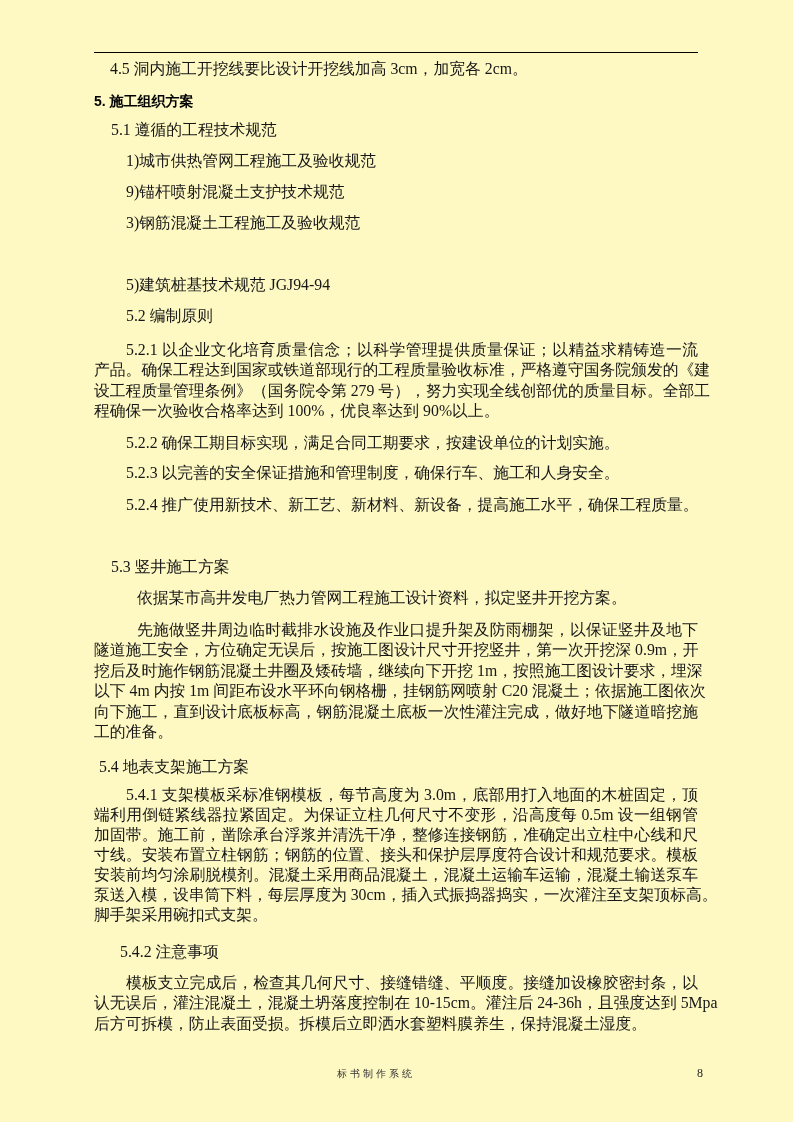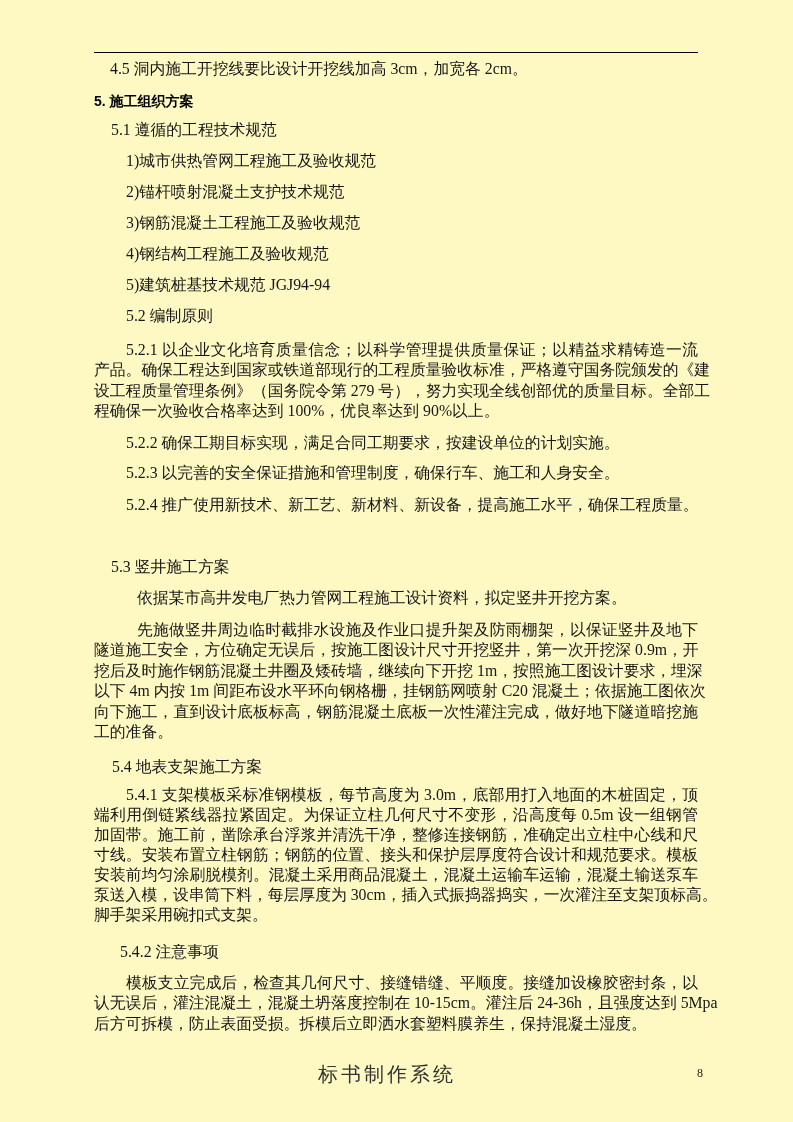--- a/index.html
+++ b/index.html
@@ -13,22 +13,22 @@
     .blk { position: absolute; white-space: nowrap; }
     .ln { display: block; height: 20.4px; line-height: 20.4px; white-space: nowrap; }
     .ln.j { text-align: justify; text-align-last: justify; }
     .para { left: 94px; width: 604px; }
     .para .ln { width: 604px; box-sizing: border-box; }
     .ind32 .ln:first-child { padding-left: 32px; }
     .ind43 .ln:first-child { padding-left: 43px; }
     .tight .ln { height: 20px; line-height: 20px; }
     .heading { font-family: "Liberation Sans", "DejaVu Sans", sans-serif; font-weight: bold; font-size: 14px; line-height: 20.4px; color: #000; }
     .footer-title {
-      position: absolute; left: 318px; top: 1064px; width: 100px; text-align: center;
-      font-size: 20px; letter-spacing: 3px; line-height: 20px; color: #333; white-space: nowrap;
+      position: absolute; left: 326px; top: 1064px; width: 100px; text-align: center;
+      font-size: 10px; letter-spacing: 3px; line-height: 20px; color: #333; white-space: nowrap;
     }
     .page-number { position: absolute; left: 697px; top: 1063px; font-size: 12px; line-height: 20px; color: #222; }
   </style>
 </head>
 <body>
 
 <div class="page">
 
   <div class="rule"></div>
 
@@ -38,27 +38,24 @@
 
   <div class="blk heading" style="left:94px; top:91px;">5. 施工组织方案</div>
 
   <div class="blk" style="left:111px; top:120px;">
     <span class="ln">5.1 遵循的工程技术规范</span>
   </div>
   <div class="blk" style="left:126px; top:151px;">
     <span class="ln">1)城市供热管网工程施工及验收规范</span>
   </div>
   <div class="blk" style="left:126px; top:182px;">
-    <span class="ln">2)锚杆喷射混凝土支护技术规范</span>
+    <span class="ln">9)锚杆喷射混凝土支护技术规范</span>
   </div>
   <div class="blk" style="left:126px; top:213px;">
     <span class="ln">3)钢筋混凝土工程施工及验收规范</span>
-  </div>
-  <div class="blk" style="left:126px; top:244px;">
-    <span class="ln">4)钢结构工程施工及验收规范</span>
   </div>
   <div class="blk" style="left:126px; top:275px;">
     <span class="ln">5)建筑桩基技术规范 JGJ94-94</span>
   </div>
 
   <div class="blk" style="left:126px; top:306px;text-align:right;">
     <span class="ln">5.2  编制原则</span>
   </div>
   <div class="blk para ind32" style="top:340px;">
     <span class="ln j">5.2.1 以企业文化培育质量信念；以科学管理提供质量保证；以精益求精铸造一流</span>
@@ -84,21 +81,21 @@
   </div>
   <div class="blk para ind43" style="top:620px;">
     <span class="ln j">先施做竖井周边临时截排水设施及作业口提升架及防雨棚架，以保证竖井及地下</span>
     <span class="ln j">隧道施工安全，方位确定无误后，按施工图设计尺寸开挖竖井，第一次开挖深 0.9m，开</span>
     <span class="ln j">挖后及时施作钢筋混凝土井圈及矮砖墙，继续向下开挖 1m，按照施工图设计要求，埋深</span>
     <span class="ln j">以下 4m 内按 1m 间距布设水平环向钢格栅，挂钢筋网喷射 C20 混凝土；依据施工图依次</span>
     <span class="ln j">向下施工，直到设计底板标高，钢筋混凝土底板一次性灌注完成，做好地下隧道暗挖施</span>
     <span class="ln">工的准备。</span>
   </div>
 
-  <div class="blk" style="left:112px; top:757px;">
+  <div class="blk" style="left:99px; top:757px;">
     <span class="ln">5.4 地表支架施工方案</span>
   </div>
   <div class="blk para ind32 tight" style="top:785px;">
     <span class="ln j">5.4.1 支架模板采标准钢模板，每节高度为 3.0m，底部用打入地面的木桩固定，顶</span>
     <span class="ln j">端利用倒链紧线器拉紧固定。为保证立柱几何尺寸不变形，沿高度每 0.5m 设一组钢管</span>
     <span class="ln j">加固带。施工前，凿除承台浮浆并清洗干净，整修连接钢筋，准确定出立柱中心线和尺</span>
     <span class="ln j">寸线。安装布置立柱钢筋；钢筋的位置、接头和保护层厚度符合设计和规范要求。模板</span>
     <span class="ln j">安装前均匀涂刷脱模剂。混凝土采用商品混凝土，混凝土运输车运输，混凝土输送泵车</span>
     <span class="ln j">泵送入模，设串筒下料，每层厚度为 30cm，插入式振捣器捣实，一次灌注至支架顶标高。</span>
     <span class="ln">脚手架采用碗扣式支架。</span>

